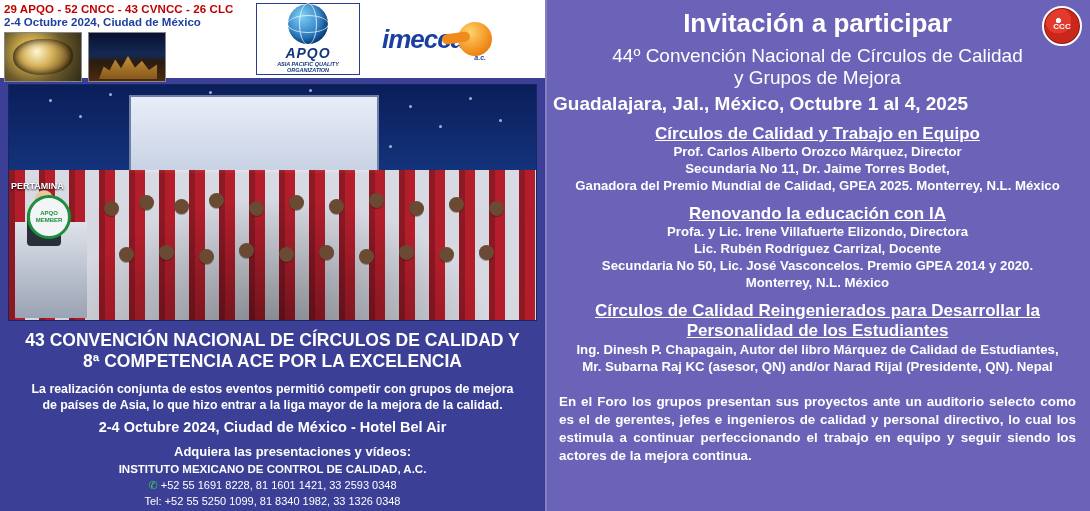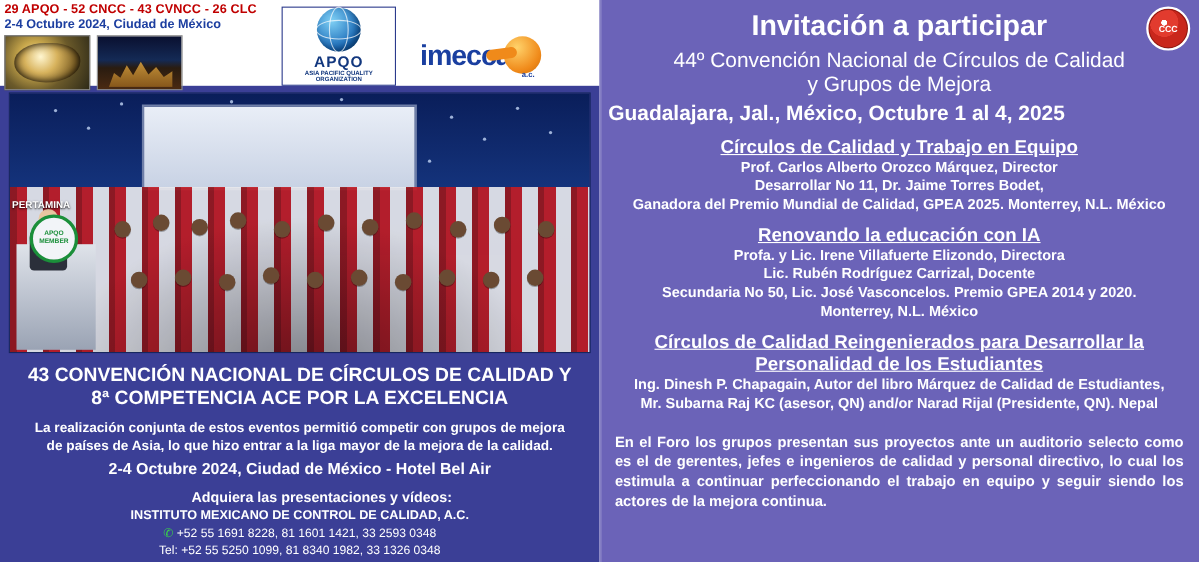--- a/index.html
+++ b/index.html
@@ -67,22 +67,23 @@
   .ph-night:after {
     content:"";
     position:absolute; left:10px; top:18px; width:58px; height:28px;
     background:
       linear-gradient(#d9a441, #8a5a1c);
     clip-path: polygon(0 100%, 8% 55%, 18% 70%, 28% 30%, 38% 62%, 50% 18%, 62% 60%, 74% 35%, 86% 68%, 100% 48%, 100% 100%);
     opacity: .95;
   }
 
   .logos {
-    display: flex; align-items: flex-end; gap: 18px;
+    display: flex; align-items: center; gap: 18px;
     margin-left: 8px;
+    font-style: italic;
   }
   .logo-box {
     width: 104px; height: 72px;
     border: 1px solid #2b3a8c;
     background: #fff;
     display: flex; flex-direction: column; align-items: center; justify-content: center;
     font-size: 7px; color: #1b3a8f; text-align: center; line-height: 1.05;
   }
   .globe {
     width: 40px; height: 40px; border-radius: 50%;
@@ -389,21 +390,21 @@
     <div class="r-invite">Invitación a participar</div>
 
     <div class="r-h1">
       <div>44º Convención Nacional de Círculos de Calidad</div>
       <div>y Grupos de Mejora</div>
     </div>
     <div class="r-h2">Guadalajara, Jal., México, Octubre 1 al 4, 2025</div>
 
     <div class="r-sect">Círculos de Calidad y Trabajo en Equipo</div>
     <div class="r-line">Prof. Carlos Alberto Orozco Márquez, Director</div>
-    <div class="r-line">Desarrollar No 11, Dr. Jaime Torres Bodet,</div>
+    <div class="r-line">Secundaria No 11, Dr. Jaime Torres Bodet,</div>
     <div class="r-line">Ganadora del Premio Mundial de Calidad, GPEA 2025. Monterrey, N.L. México</div>
 
     <div class="r-sect">Renovando la educación con IA</div>
     <div class="r-line">Profa. y Lic. Irene Villafuerte Elizondo, Directora</div>
     <div class="r-line">Lic. Rubén Rodríguez Carrizal, Docente</div>
     <div class="r-line">Secundaria No 50, Lic. José Vasconcelos. Premio GPEA 2014 y 2020.</div>
     <div class="r-line">Monterrey, N.L. México</div>
 
     <div class="r-sect">
       <div>Círculos de Calidad Reingenierados para Desarrollar la</div>

